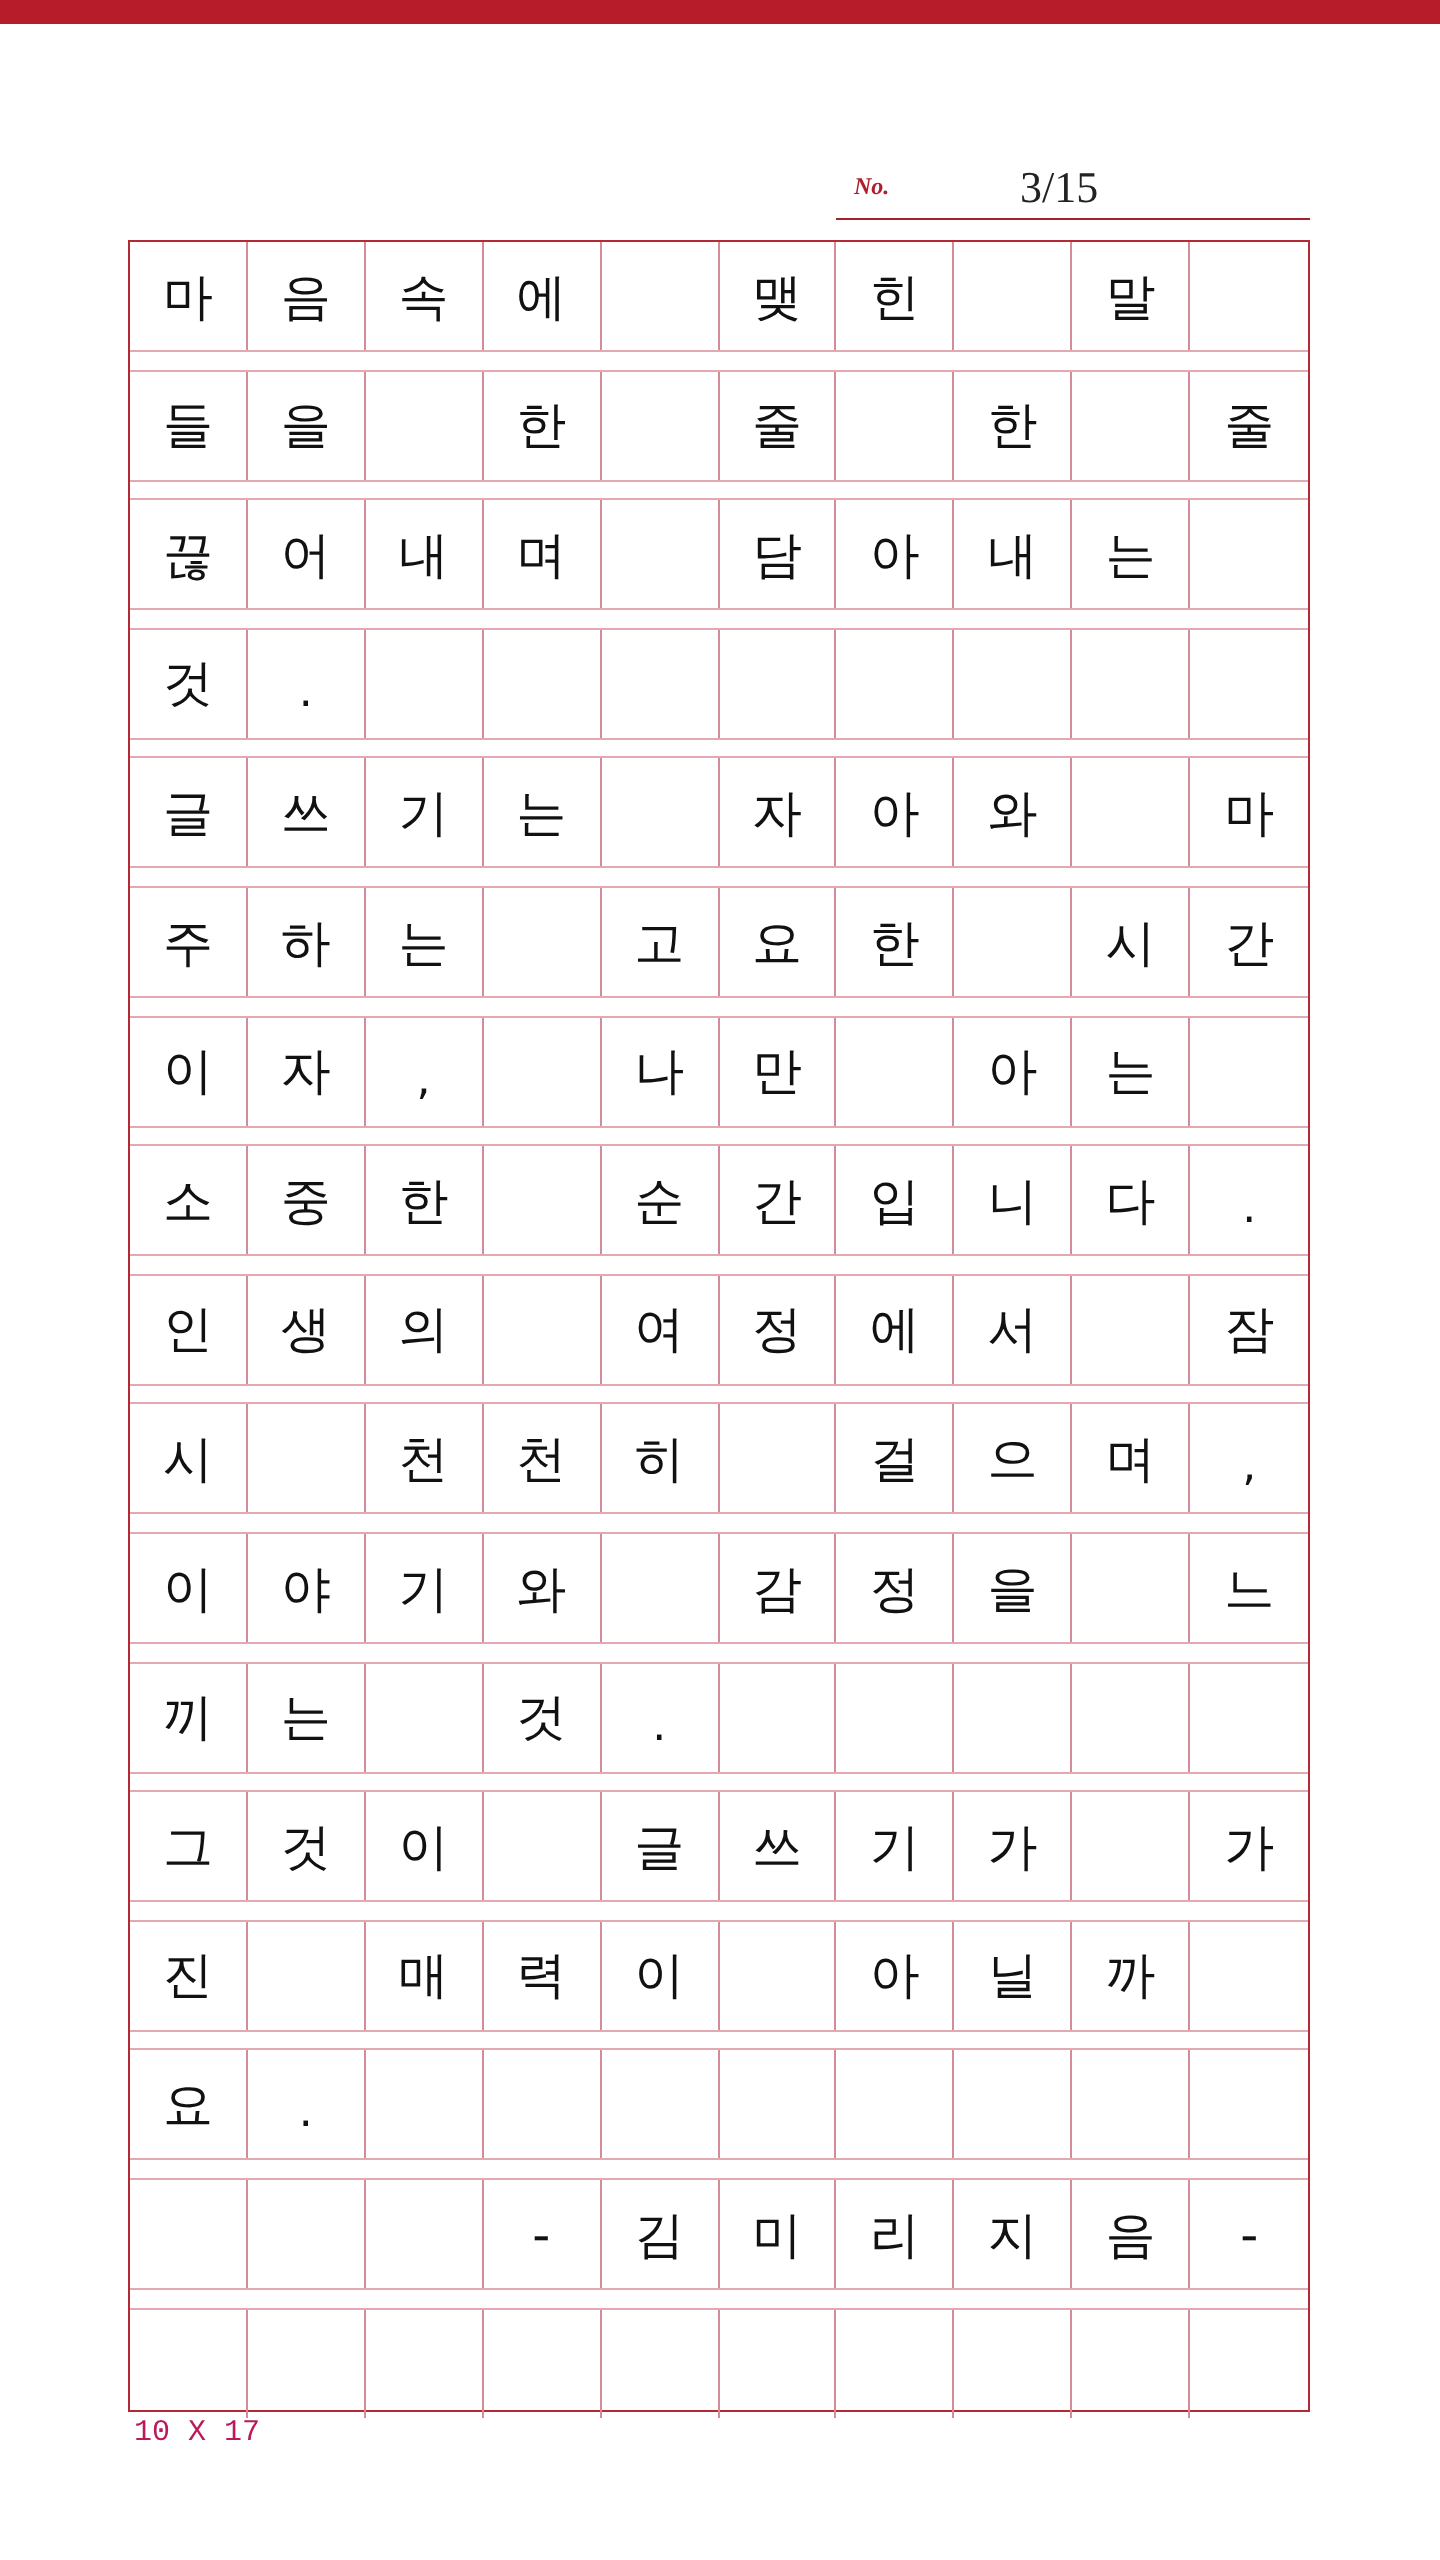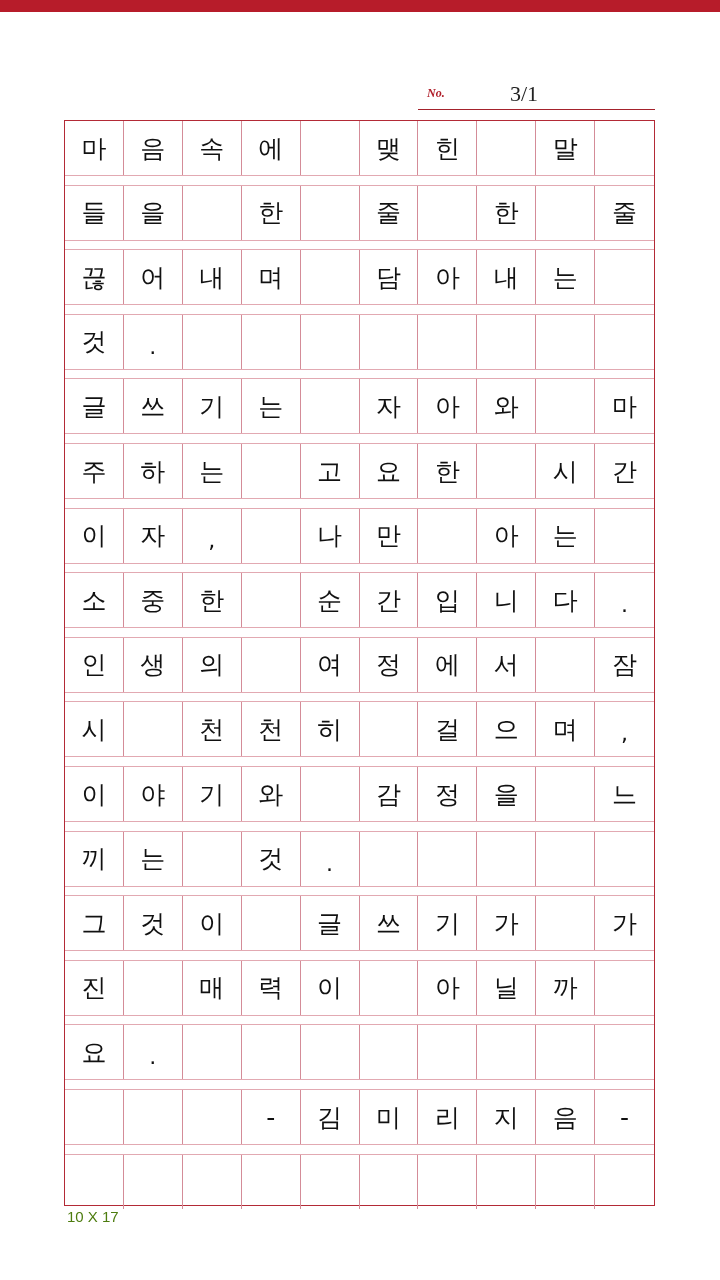--- a/index.html
+++ b/index.html
@@ -31,32 +31,32 @@
     }
     .cell {
       width: 59.1px; height: 100%; box-sizing: border-box;
       border-right: 1px solid #d48c98;
       display: flex; align-items: center; justify-content: center;
       font-size: 25px; color: #111; font-family: "DejaVu Sans", sans-serif;
     }
     .cell:last-child { border-right: none; }
     .cell.punct { align-items: flex-end; padding-bottom: 10px; font-size: 22px; }
     .footer-label {
-      position: absolute; left: 67px; top: 1208px; font-family: Liberation Sans, sans-serif;
-      font-size: 15px; color: #4d7c0f;
+      position: absolute; left: 67px; top: 1208px; font-family: Liberation Mono, monospace;
+      font-size: 15px; color: #be185d;
     }
   </style>
 </head>
 <body>
 
 <div class="top-bar"></div>
 
 <div class="no-line">
   <span class="no-label">No.</span>
-  <span class="no-value">3/1</span>
+  <span class="no-value">3/15</span>
 </div>
 
 <div class="grid" id="grid">
     <div class="row" style="top: 0px;">
       <div class="cell">마</div>
       <div class="cell">음</div>
       <div class="cell">속</div>
       <div class="cell">에</div>
       <div class="cell"></div>
       <div class="cell">맺</div>

